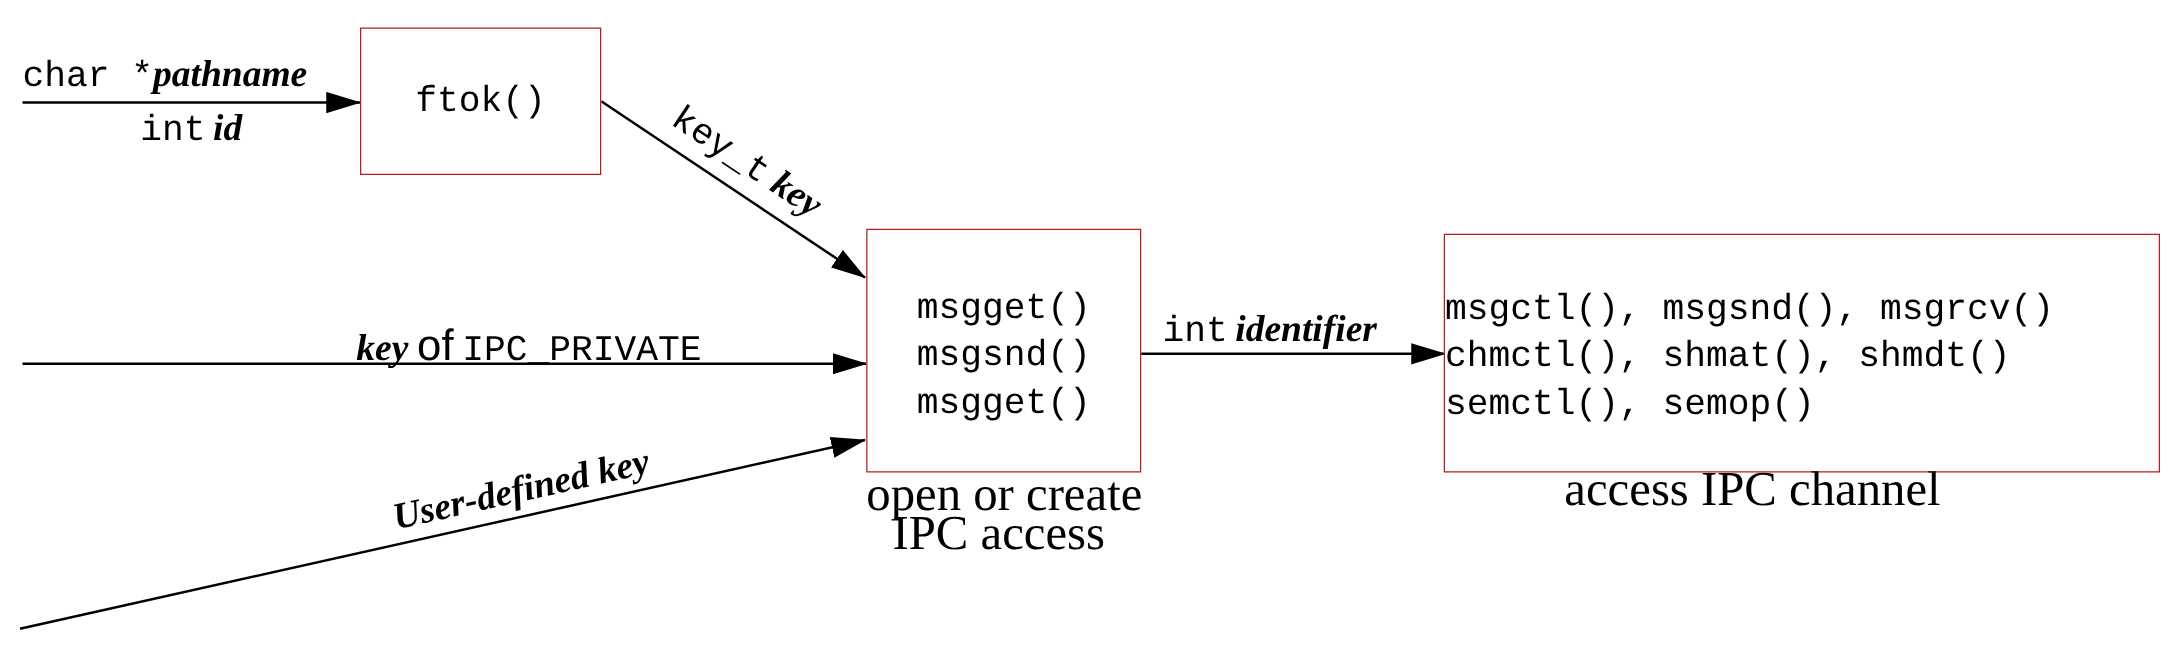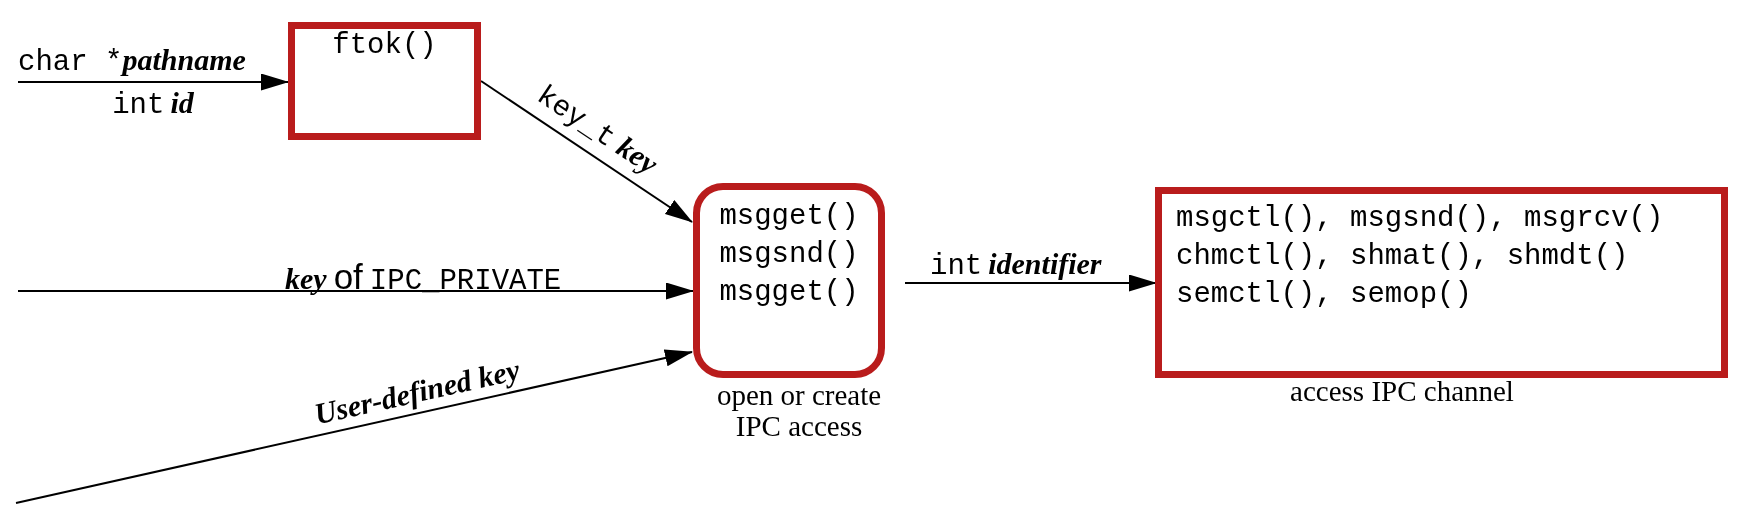--- a/index.html
+++ b/index.html
@@ -21,25 +21,25 @@
     left: 0; top: 0;
     width: 1746px;
     height: 525px;
   }
   .wires line {
     stroke: #000000;
     stroke-width: 2;
   }
   .box {
     position: absolute;
-    border: 7px solid #b91c1c;
+    border: 1px solid #b91c1c;
     background: #ffffff;
     box-sizing: border-box;
     display: flex;
-    align-items: flex-start;
+    align-items: center;
     justify-content: center;
   }
   .mono {
     font-family: "Liberation Mono", monospace;
     font-size: 29px;
     white-space: pre;
   }
   .ser {
     font-family: Liberation Sans, sans-serif;
     font-size: 35px;
@@ -58,21 +58,21 @@
     white-space: pre;
   }
   .lbl {
     position: absolute;
     white-space: nowrap;
     line-height: 1.2;
   }
   .caption {
     position: absolute;
     font-family: "Liberation Serif", serif;
-    font-size: 29px;
+    font-size: 39px;
     line-height: 31px;
     text-align: center;
     white-space: nowrap;
   }
   .rot {
     transform: translate(-50%, -50%);
   }
   .gap-sm { margin-left: 6px; }
   .gap-md { margin-left: 8px; }
   .gap-lg { margin-left: 6px; }
@@ -93,29 +93,29 @@
     <line x1="481" y1="81" x2="692" y2="222" marker-end="url(#arrowhead)"></line>
     <line x1="18" y1="291" x2="693" y2="291" marker-end="url(#arrowhead)"></line>
     <line x1="16" y1="503" x2="692" y2="352" marker-end="url(#arrowhead)"></line>
     <line x1="905" y1="283" x2="1156" y2="283" marker-end="url(#arrowhead)"></line>
   </svg>
 
   <div class="box" style="left:288px; top:22px; width:193px; height:118px;">
     <span class="mono">ftok()</span>
   </div>
 
-  <div class="box" style="left:693px; top:183px; width:192px; height:195px; padding-top:8px;border-radius:30px;">
+  <div class="box" style="left:693px; top:183px; width:220px; height:195px; padding-top:8px;">
     <div class="fnlist"><div>msgget()</div><div>msgsnd()</div><div>msgget()</div></div>
   </div>
   <div class="caption" style="left:693px; top:380px; width:212px;">
     <div>open or create</div>
     <div>IPC access</div>
   </div>
 
-  <div class="box" style="left:1155px; top:187px; width:573px; height:191px; justify-content:flex-start; padding-left:14px; padding-top:6px;">
+  <div class="box" style="left:1155px; top:187px; width:573px; height:191px; justify-content:flex-start; padding-top:6px;">
     <div class="fnlist"><div>msgctl(), msgsnd(), msgrcv()</div><div>chmctl(), shmat(), shmdt()</div><div>semctl(), semop()</div></div>
   </div>
   <div class="caption" style="left:1402px; top:376px; transform:translateX(-50%);">access IPC channel</div>
 
   <div class="lbl" style="left:18px; top:42px; width:270px; text-align:left;"><span class="mono">char *</span><span class="var">pathname</span></div>
   <div class="lbl" style="left:18px; top:85px; width:270px; text-align:center;"><span class="mono">int</span><span class="var gap-sm">id</span></div>
 
   <div class="lbl rot" style="left:597px; top:130px; transform:translate(-50%,-50%) rotate(33.7deg);"><span class="mono">key_t</span><span class="var gap-md">key</span></div>
 
   <div class="lbl" style="left:285px; top:256px;"><span class="var">key</span><span class="ser pad-of">of</span><span class="mono">IPC_PRIVATE</span></div>

